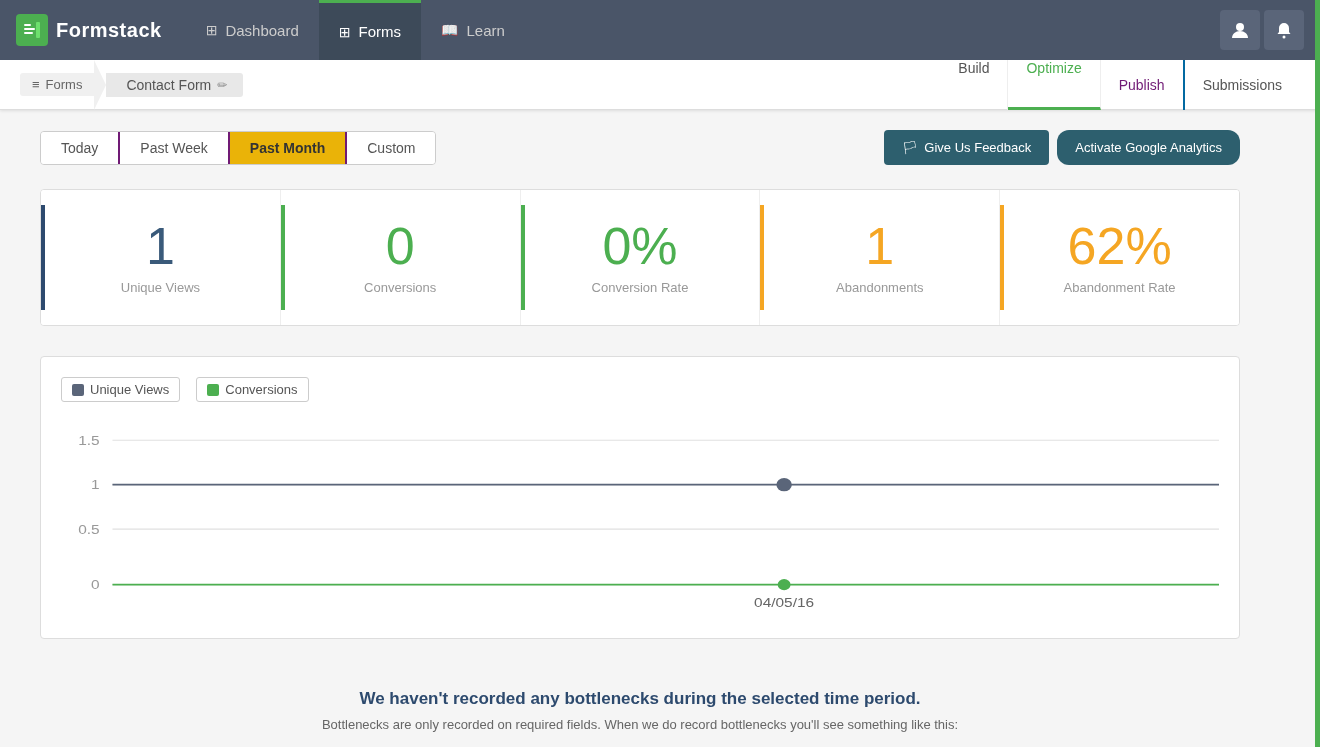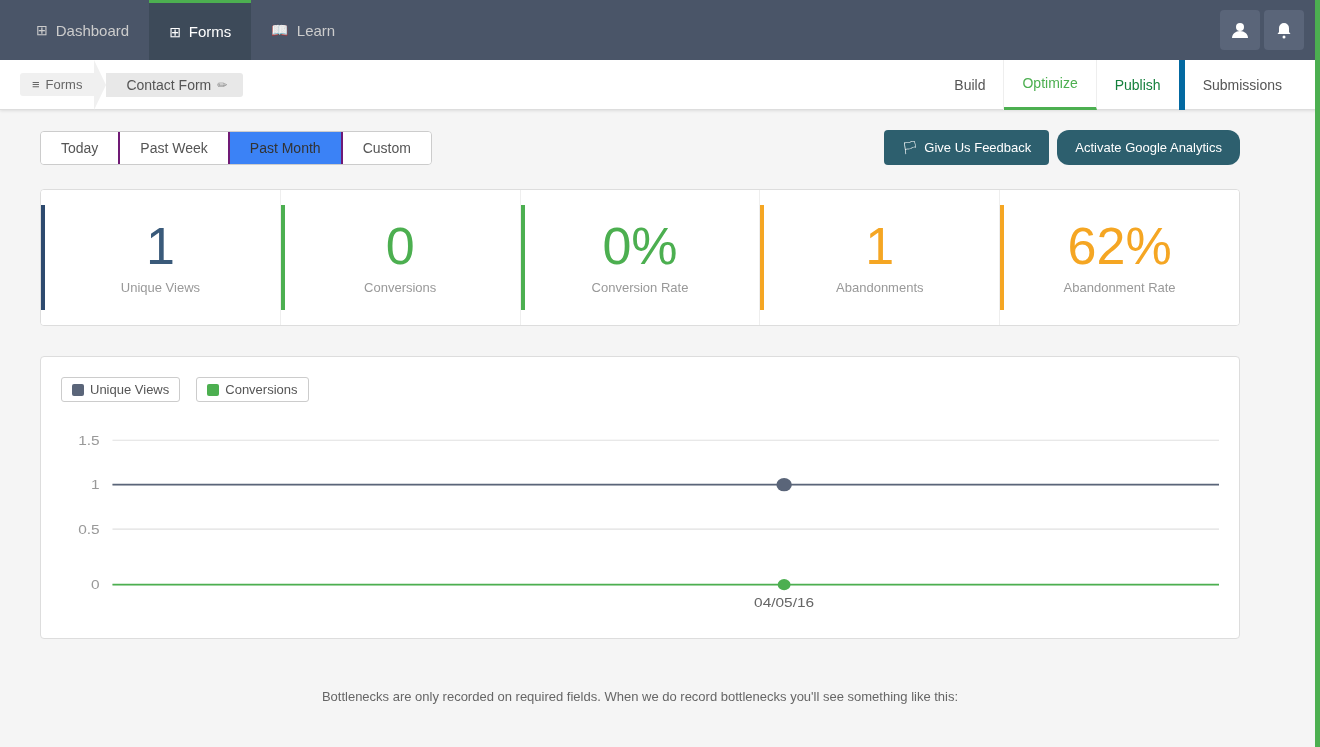--- a/index.html
+++ b/index.html
@@ -134,35 +134,35 @@
       display: flex;
       align-items: center;
       gap: 0;
     }
     .sub-nav-link {
       color: #555;
       font-size: 14px;
       padding: 0 18px;
       height: 50px;
       display: flex;
-      align-items: center;
+      align-items: flex-start;
       cursor: pointer;
       text-decoration: none;
       border-right: 1px solid #eee;
     }
     .sub-nav-link.active-link { color: #4caf50; border-bottom: 3px solid #4caf50; }
     .sub-nav-publish {
-      color: #15803d;
+      color: #701a75;
       font-size: 14px;
       padding: 0 18px;
       height: 50px;
       display: flex;
       align-items: center;
       cursor: pointer;
-      border-right: 6px solid #0369a1;
+      border-right: 2px solid #0369a1;
     }
     .sub-nav-submissions {
       color: #555;
       font-size: 14px;
       padding: 0 18px;
       height: 50px;
       display: flex;
       align-items: center;
       cursor: pointer;
     }
@@ -197,21 +197,21 @@
     .filter-tab {
       padding: 8px 20px;
       font-size: 14px;
       color: #555;
       background: white;
       border: none;
       cursor: pointer;
       border-right: 2px solid #701a75;
     }
     .filter-tab:last-child { border-right: none; }
-    .filter-tab.active-tab { background: #3b82f6; color: #333; font-weight: 400; }
+    .filter-tab.active-tab { background: #eab308; color: #333; font-weight: 700; }
     .filter-actions {
       display: flex;
       gap: 8px;
     }
     .btn-feedback {
       background: #2d5f6e;
       color: white;
       border: none;
       padding: 10px 18px;
       border-radius: 4px;
@@ -332,20 +332,31 @@
     }
     .bottleneck-subtitle {
       font-size: 13px;
       color: #666;
     }
   </style>
 </head>
 <body>
 
 <nav class="top-nav">
+  <div class="logo-area">
+    <div class="logo-icon">
+      <svg width="20" height="20" viewBox="0 0 20 20" fill="white">
+        <rect x="2" y="4" width="7" height="2" rx="1"></rect>
+        <rect x="2" y="8" width="11" height="2" rx="1"></rect>
+        <rect x="2" y="12" width="9" height="2" rx="1"></rect>
+        <rect x="14" y="2" width="4" height="16" rx="1" fill="#6de06d"></rect>
+      </svg>
+    </div>
+    <span class="logo-text">Formstack</span>
+  </div>
   <div class="nav-items">
     <a class="nav-item">
       <span class="nav-icon">⊞</span>
       <span>Dashboard</span>
     </a>
     <a class="nav-item active">
       <span class="nav-icon">⊞</span>
       <span>Forms</span>
     </a>
     <a class="nav-item">
@@ -479,18 +490,19 @@
         <line x1="40" y1="150" x2="900" y2="150" stroke="#4caf50" stroke-width="1.5"></line>
 
         <circle cx="562" cy="150" r="5" fill="#4caf50"></circle>
 
         <text x="562" y="170" text-anchor="middle" font-size="12" fill="#666">04/05/16</text>
       </svg>
     </div>
   </div>
 
   <div class="bottleneck-section">
+    <div class="bottleneck-title">We haven't recorded any bottlenecks during the selected time period.</div>
     <div class="bottleneck-subtitle">Bottlenecks are only recorded on required fields. When we do record bottlenecks you'll see something like this:</div>
   </div>
 
 </div>
 
 <div class="green-bar"></div>
 
 </body></html>

